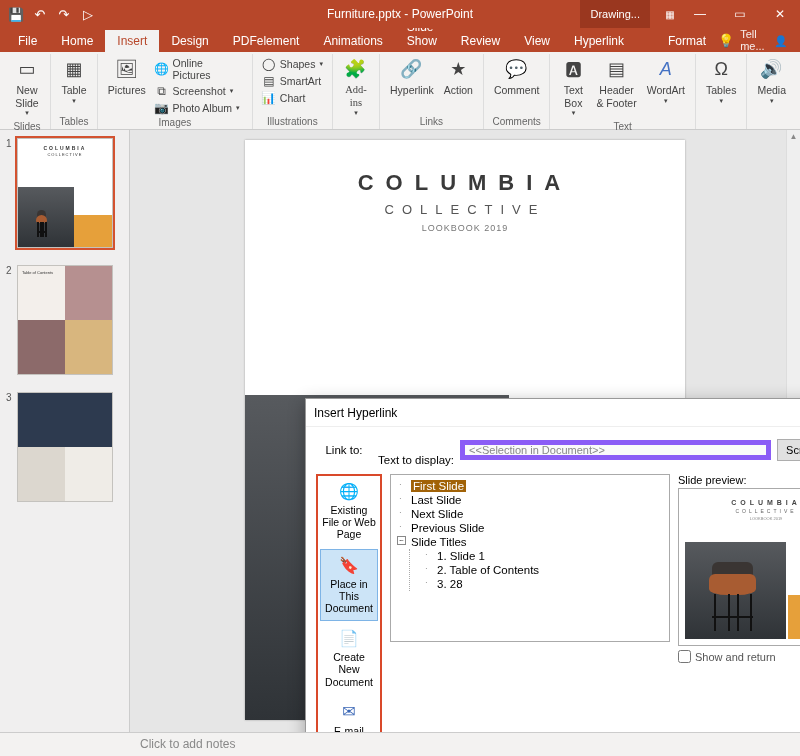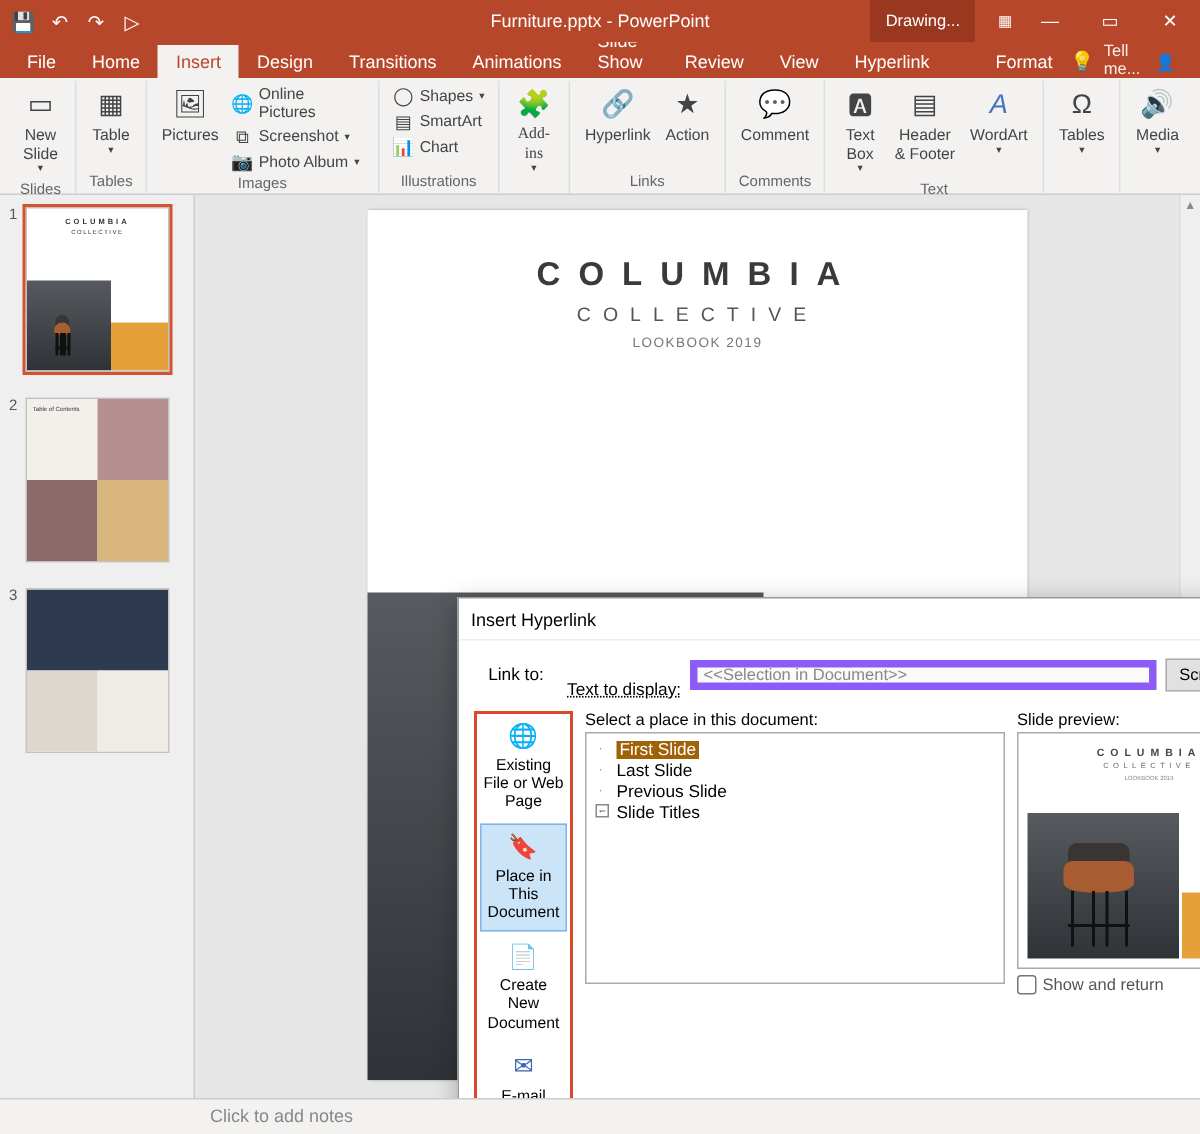--- a/index.html
+++ b/index.html
@@ -125,21 +125,21 @@
     <span class="winbtn">▭</span>
     <span class="winbtn">✕</span>
   </div>
 </div>
 
 <div class="ribbon-tabs">
   <div class="ribbon-tab">File</div>
   <div class="ribbon-tab">Home</div>
   <div class="ribbon-tab active">Insert</div>
   <div class="ribbon-tab">Design</div>
-  <div class="ribbon-tab">Transitions</div>
+  <div class="ribbon-tab">PDFelement</div>
   <div class="ribbon-tab">Animations</div>
   <div class="ribbon-tab">Slide Show</div>
   <div class="ribbon-tab">Review</div>
   <div class="ribbon-tab">View</div>
   <div class="ribbon-tab">Hyperlink</div>
   <div class="ribbon-tab" style="margin-left:20px;">Format</div>
   <div class="tellme">
     <span class="bulb">💡</span>
     <span>Tell me...</span>
   </div>
@@ -357,21 +357,21 @@
     </div>
 
     <div class="dialog">
       <div class="dlg-titlebar">
         <span class="dlg-title">Insert Hyperlink</span>
 
       </div>
       <div class="dlg-body">
         <div class="dlg-row1">
           <span class="linkto-lbl">Link to:</span>
-          <span style="text-decoration:underline;text-decoration-style:dotted;margin-top:21px;">Text to display:</span>
+          <span style="text-decoration-style:dotted;margin-top:21px;">Text to display:</span>
           <input type="text" disabled="" value="&lt;&lt;Selection in Document&gt;&gt;" style="">
           <button class="screentip">ScreenTip...</button>
         </div>
         <div class="dlg-main">
           <div class="linkto-col">
             <div class="lt-item existing" style="border:none;margin-bottom:2px;">
               <span class="lt-ico">🌐</span>
               <span>Existing File or Web Page</span>
             </div>
             <div class="lt-item selected">
@@ -381,28 +381,33 @@
             <div class="lt-item">
               <span class="lt-ico">📄</span>
               <span>Create New Document</span>
             </div>
             <div class="lt-item">
               <span class="lt-ico">✉</span>
               <span>E-mail Address</span>
             </div>
           </div>
           <div class="dlg-center">
-            <div class="dlg-center-label">Select a place in this document:</div>
             <div class="tree">
               <div class="tree-node sel"><span>First Slide</span></div>
               <div class="tree-node"><span>Last Slide</span></div>
+              <div class="tree-node"><span>Next Slide</span></div>
               <div class="tree-node"><span>Previous Slide</span></div>
               <div class="tree-node" style="padding-left:14px;">
                 <span class="tree-toggle">−</span>
                 <span>Slide Titles</span>
+              </div>
+              <div class="tree-sub">
+                <div class="tree-node"><span>1. Slide 1</span></div>
+                <div class="tree-node"><span>2. Table of Contents</span></div>
+                <div class="tree-node"><span>3. 28</span></div>
               </div>
             </div>
           </div>
           <div class="dlg-right">
             <div class="dlg-center-label">Slide preview:</div>
             <div class="preview-box">
               <div class="pv-title">COLUMBIA</div>
               <div class="pv-sub">COLLECTIVE</div>
               <div class="pv-year">LOOKBOOK 2019</div>
               <div class="pv-img">

